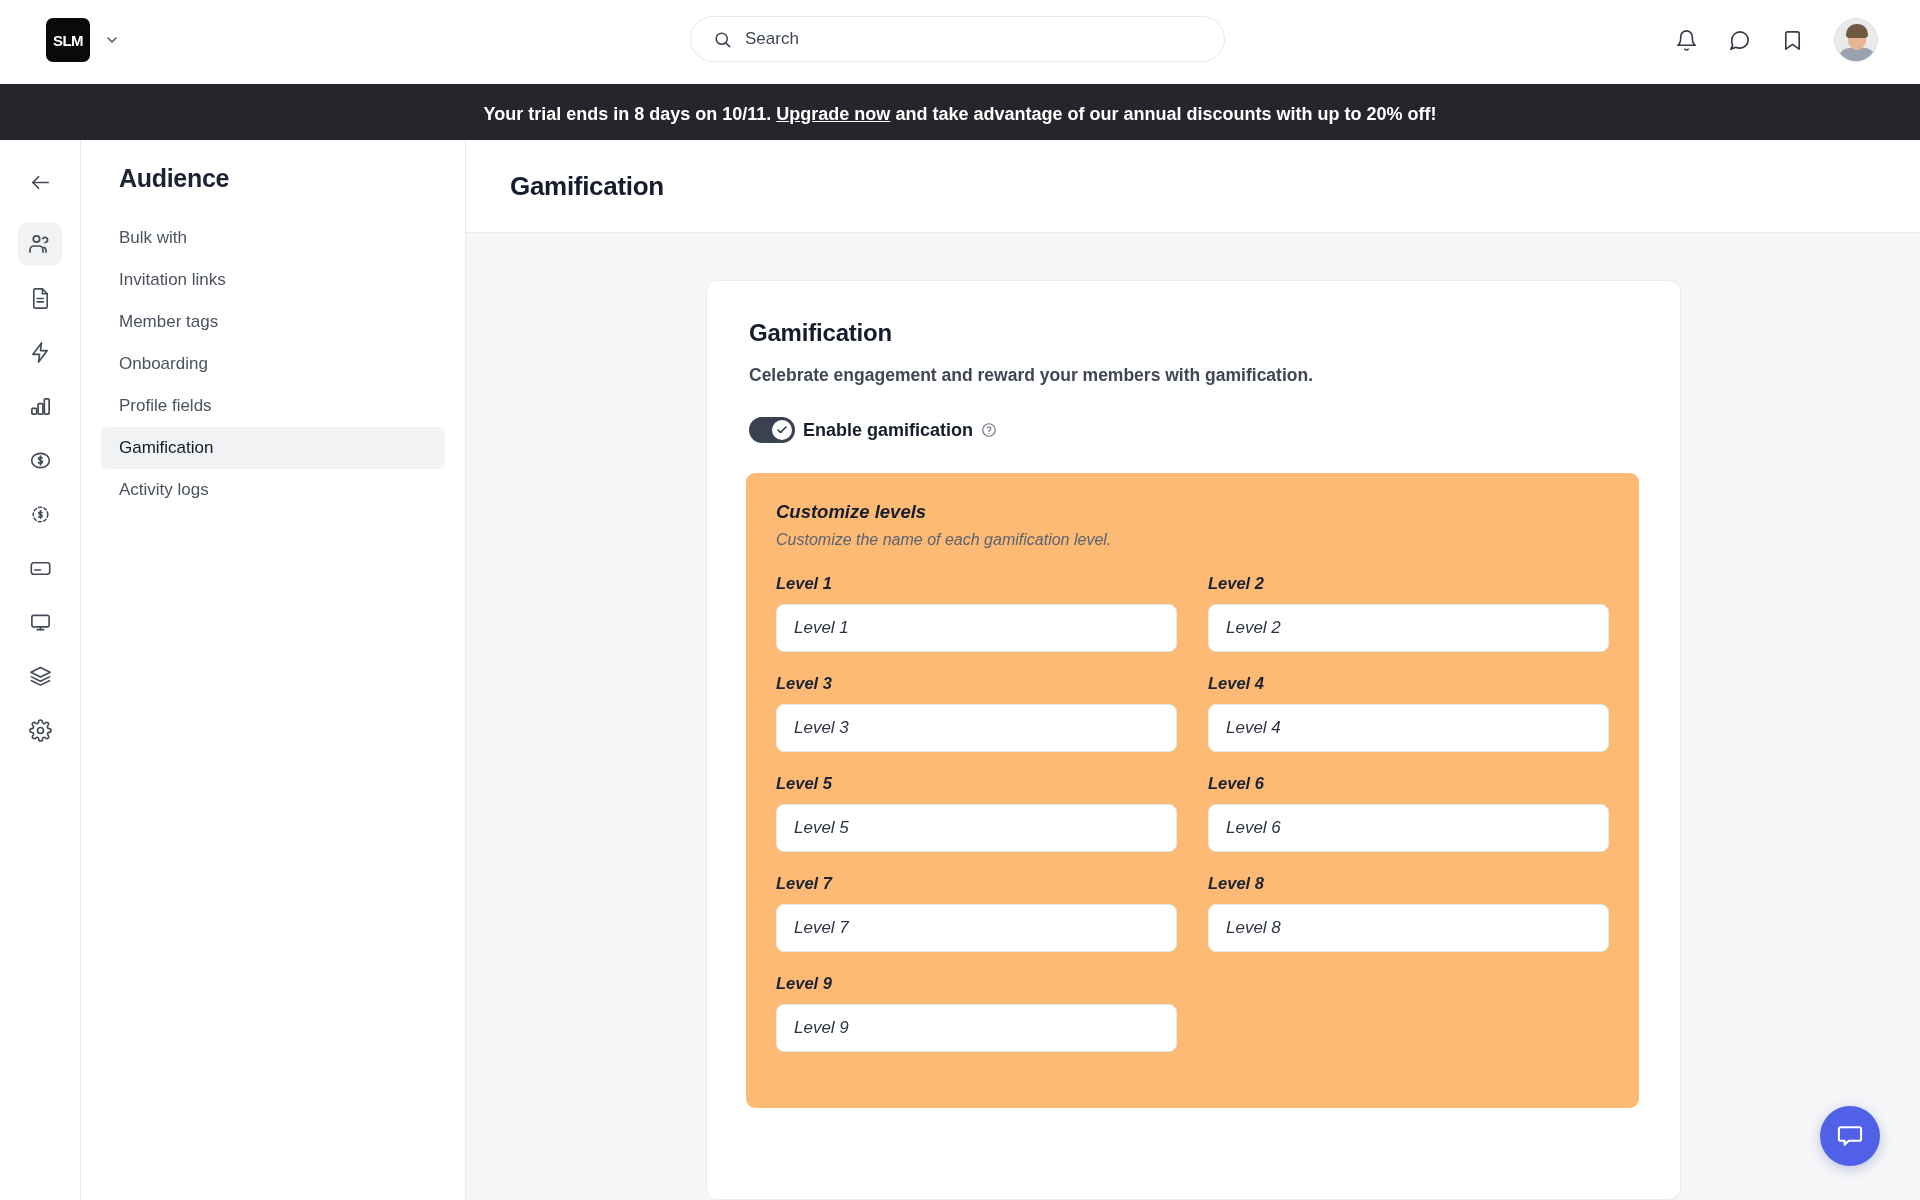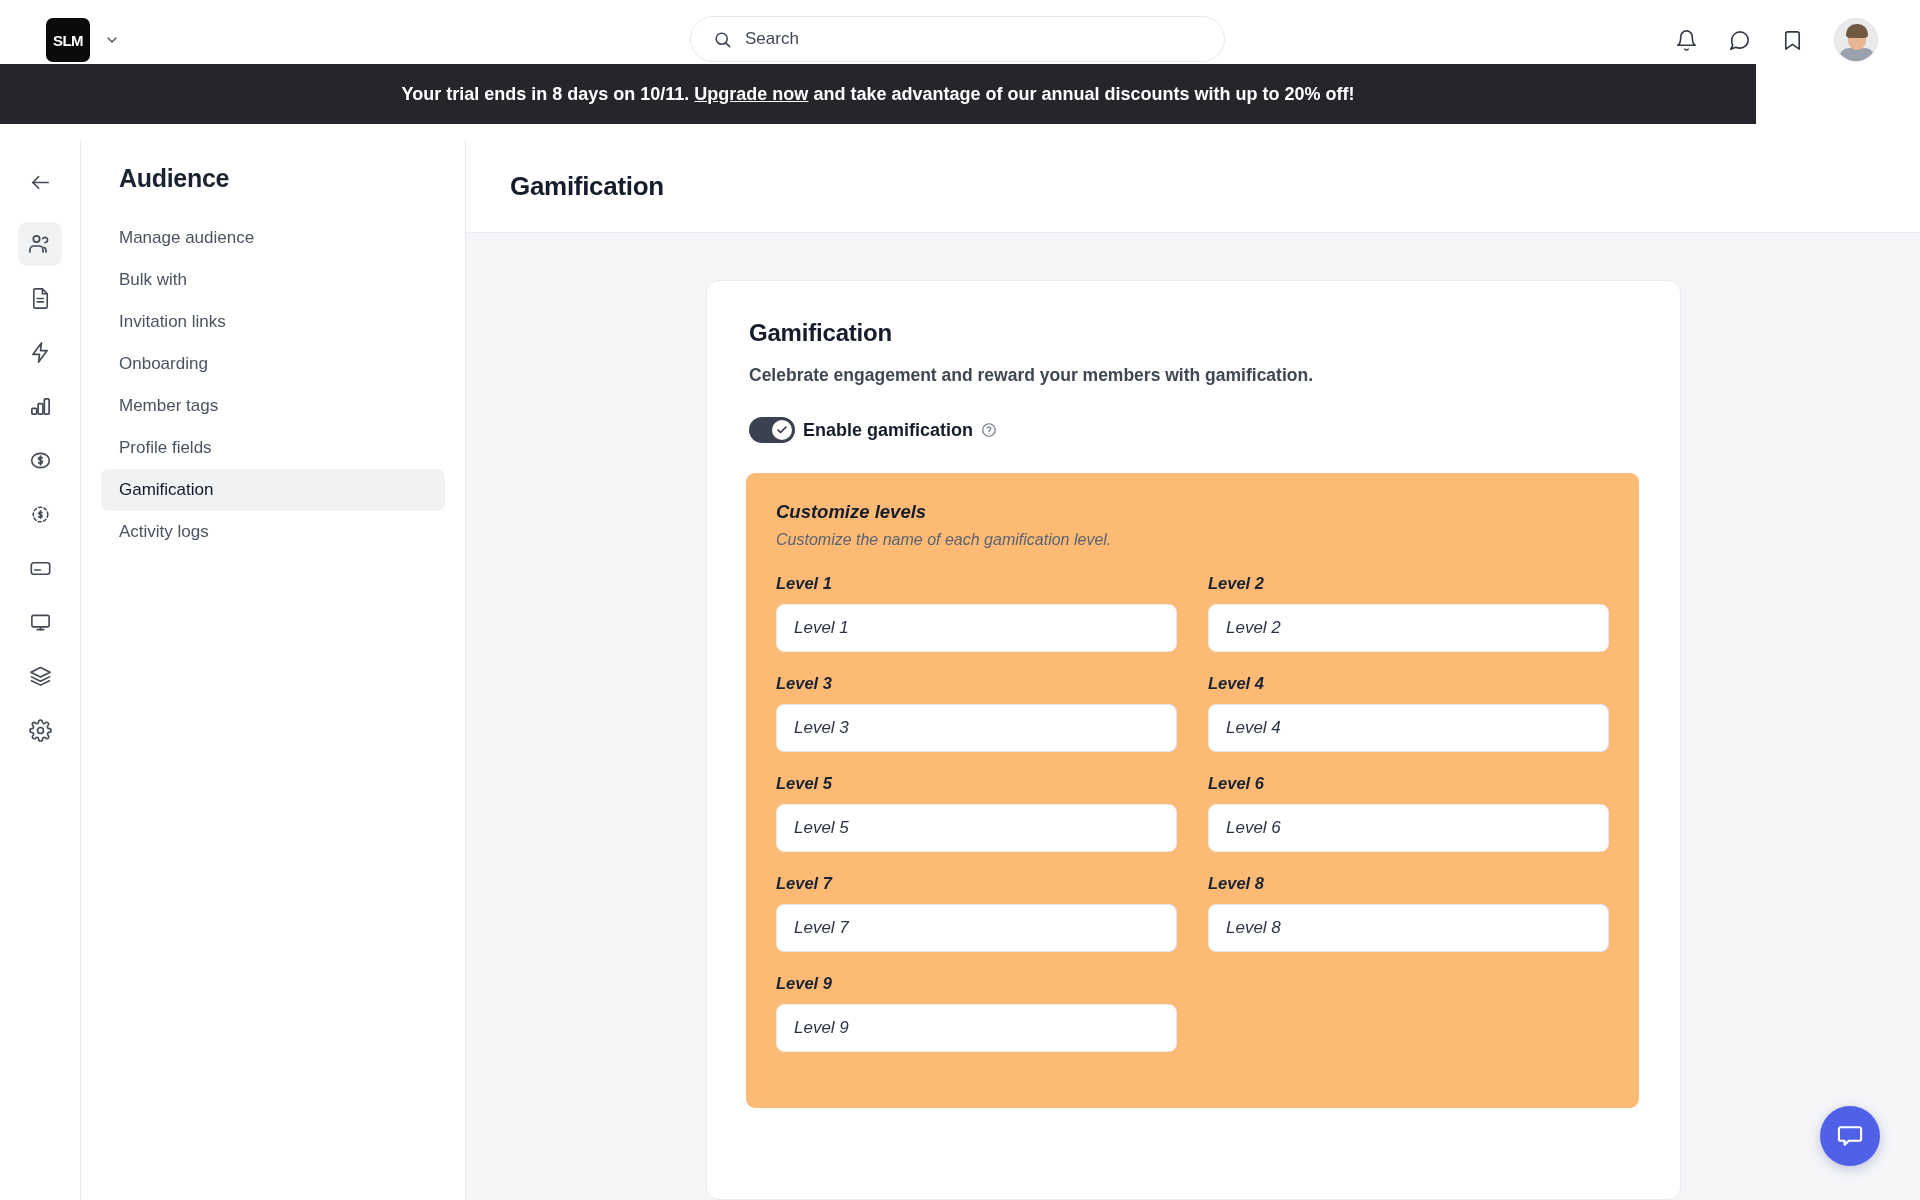--- a/index.html
+++ b/index.html
@@ -54,22 +54,22 @@
   .avatar .sky { position:absolute; inset:0; background:#e8eaec; }
   .avatar .hair { position:absolute; left:11px; top:5px; width:22px; height:14px;
     border-radius: 11px 11px 4px 4px; background:#6f5a41; }
   .avatar .face { position:absolute; left:13px; top:11px; width:18px; height:20px;
     border-radius: 9px 9px 10px 10px; background:#e8b694; }
   .avatar .shirt { position:absolute; left:4px; bottom:0; width:36px; height:13px;
     border-radius: 10px 10px 0 0; background:#9aa2ad; }
 
   
   .banner {
-    position: absolute; top: 64px; left: 0;
-    width: 1756px; height: 60px;
+    position: absolute; top: 84px; left: 0;
+    width: 1920px; height: 60px;
     background: #24262b; color: #ffffff;
     display: flex; align-items: center; justify-content: center;
     font-size: 18px; font-weight: 700;
   }
   .banner .upg { text-decoration: underline; cursor: pointer; color:#ffffff; }
 
   
   .rail {
     position: absolute; top: 140px; left: 0;
     width: 81px; height: 1060px;
@@ -321,25 +321,24 @@
           <circle cx="12" cy="12" r="3.1"></circle>
           <path d="M19.4 15a1.6 1.6 0 0 0 .3 1.8l.1.1a2 2 0 1 1-2.8 2.8l-.1-.1a1.6 1.6 0 0 0-1.8-.3 1.6 1.6 0 0 0-1 1.5V21a2 2 0 0 1-4 0v-.1A1.6 1.6 0 0 0 9 19.4a1.6 1.6 0 0 0-1.8.3l-.1.1a2 2 0 1 1-2.8-2.8l.1-.1a1.6 1.6 0 0 0 .3-1.8 1.6 1.6 0 0 0-1.5-1H3a2 2 0 0 1 0-4h.1A1.6 1.6 0 0 0 4.6 9a1.6 1.6 0 0 0-.3-1.8l-.1-.1a2 2 0 1 1 2.8-2.8l.1.1a1.6 1.6 0 0 0 1.8.3H9a1.6 1.6 0 0 0 1-1.5V3a2 2 0 0 1 4 0v.1a1.6 1.6 0 0 0 1 1.5 1.6 1.6 0 0 0 1.8-.3l.1-.1a2 2 0 1 1 2.8 2.8l-.1.1a1.6 1.6 0 0 0-.3 1.8V9a1.6 1.6 0 0 0 1.5 1H21a2 2 0 0 1 0 4h-.1a1.6 1.6 0 0 0-1.5 1z"></path>
         </svg>
     </span>
   </div>
 </div>
 
 <div class="nav">
   <div class="nav-title">Audience</div>
   <div class="nav-list">
-    <div class="nav-item">Manage audience</div>
     <div class="nav-item">Bulk with</div>
     <div class="nav-item">Invitation links</div>
+    <div class="nav-item">Member tags</div>
     <div class="nav-item">Onboarding</div>
-    <div class="nav-item">Member tags</div>
     <div class="nav-item">Profile fields</div>
     <div class="nav-item active">Gamification</div>
     <div class="nav-item">Activity logs</div>
   </div>
 </div>
 
 <div class="main">
   <div class="main-head">
     <h1>Gamification</h1>
   </div>

